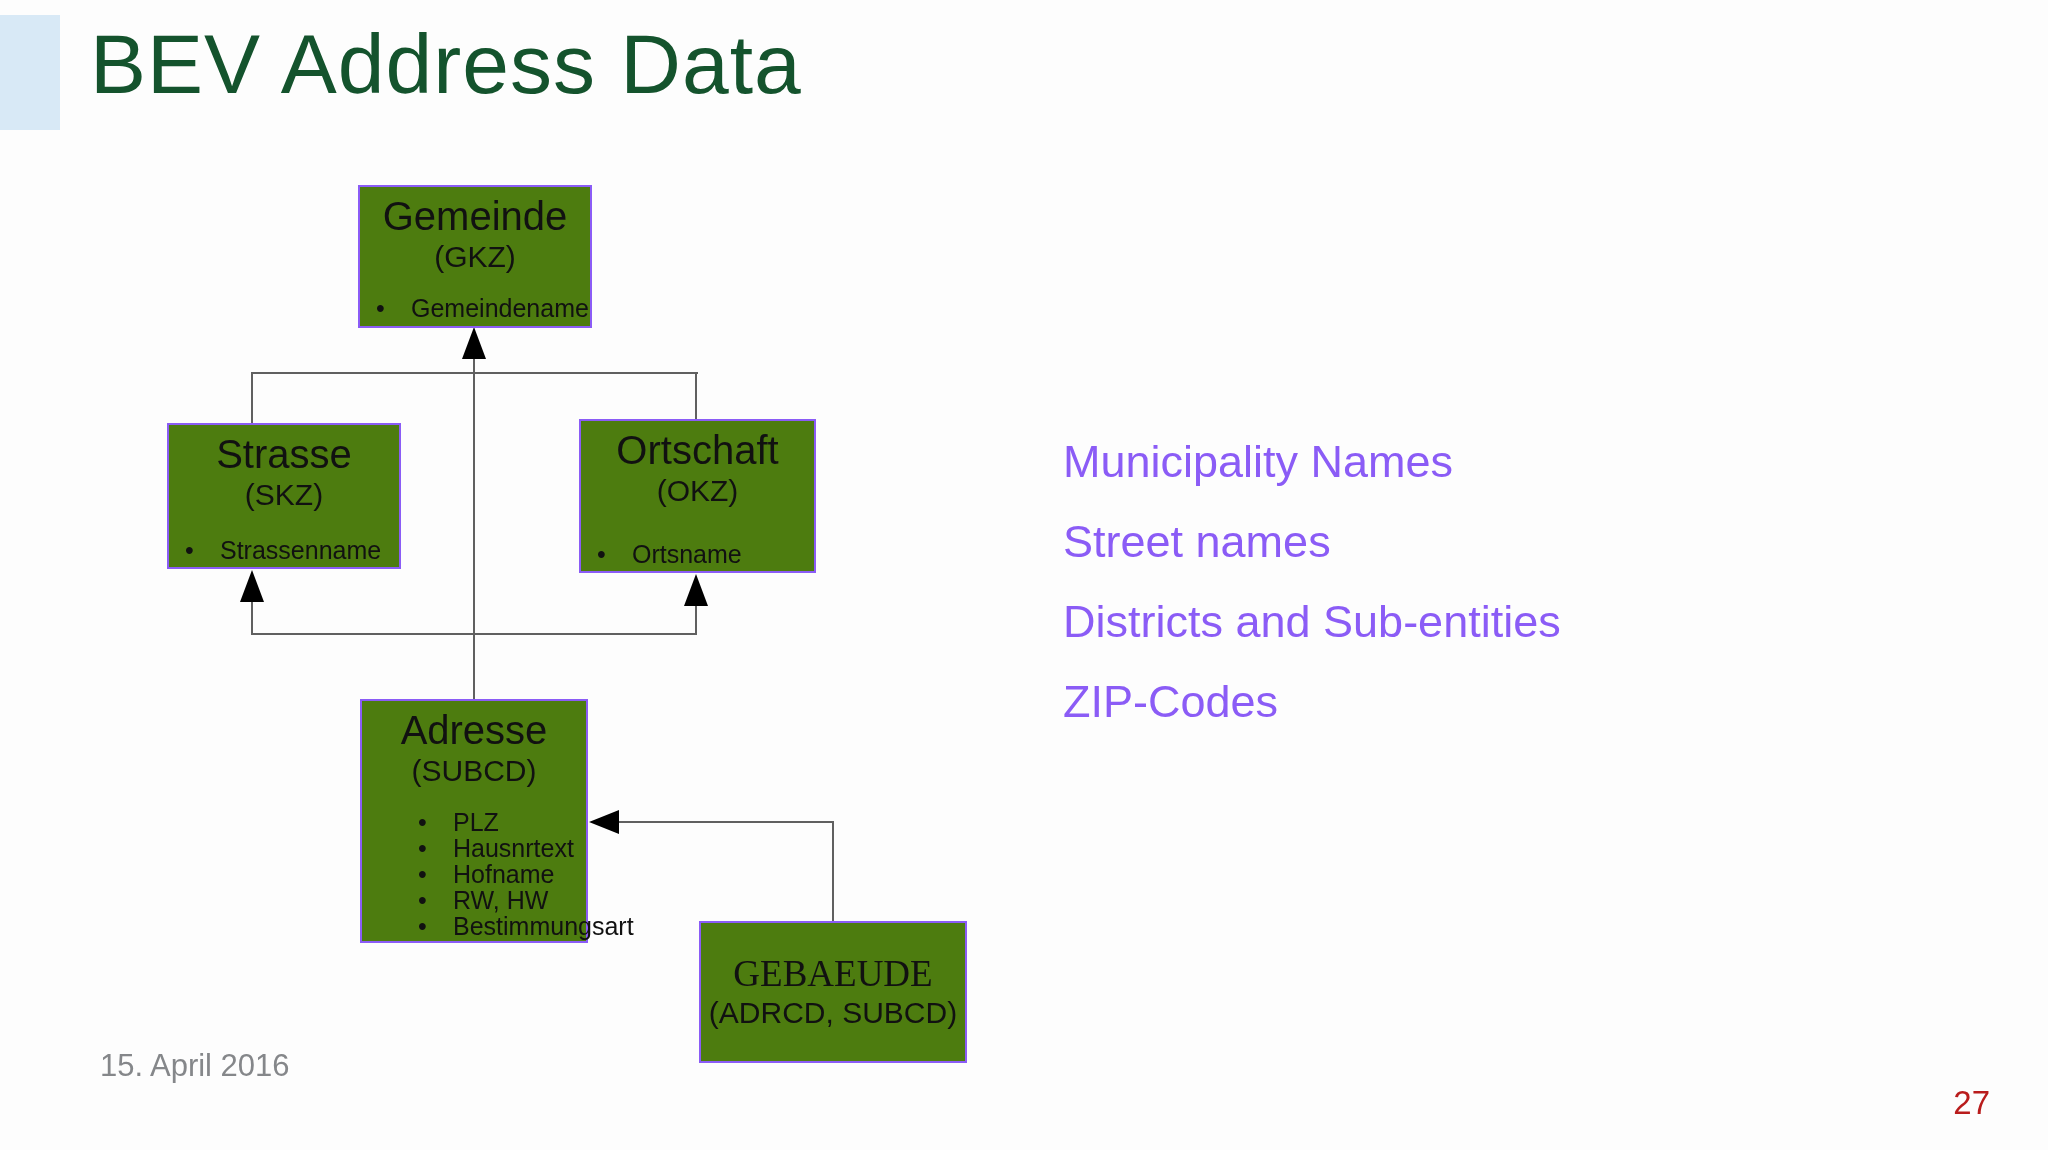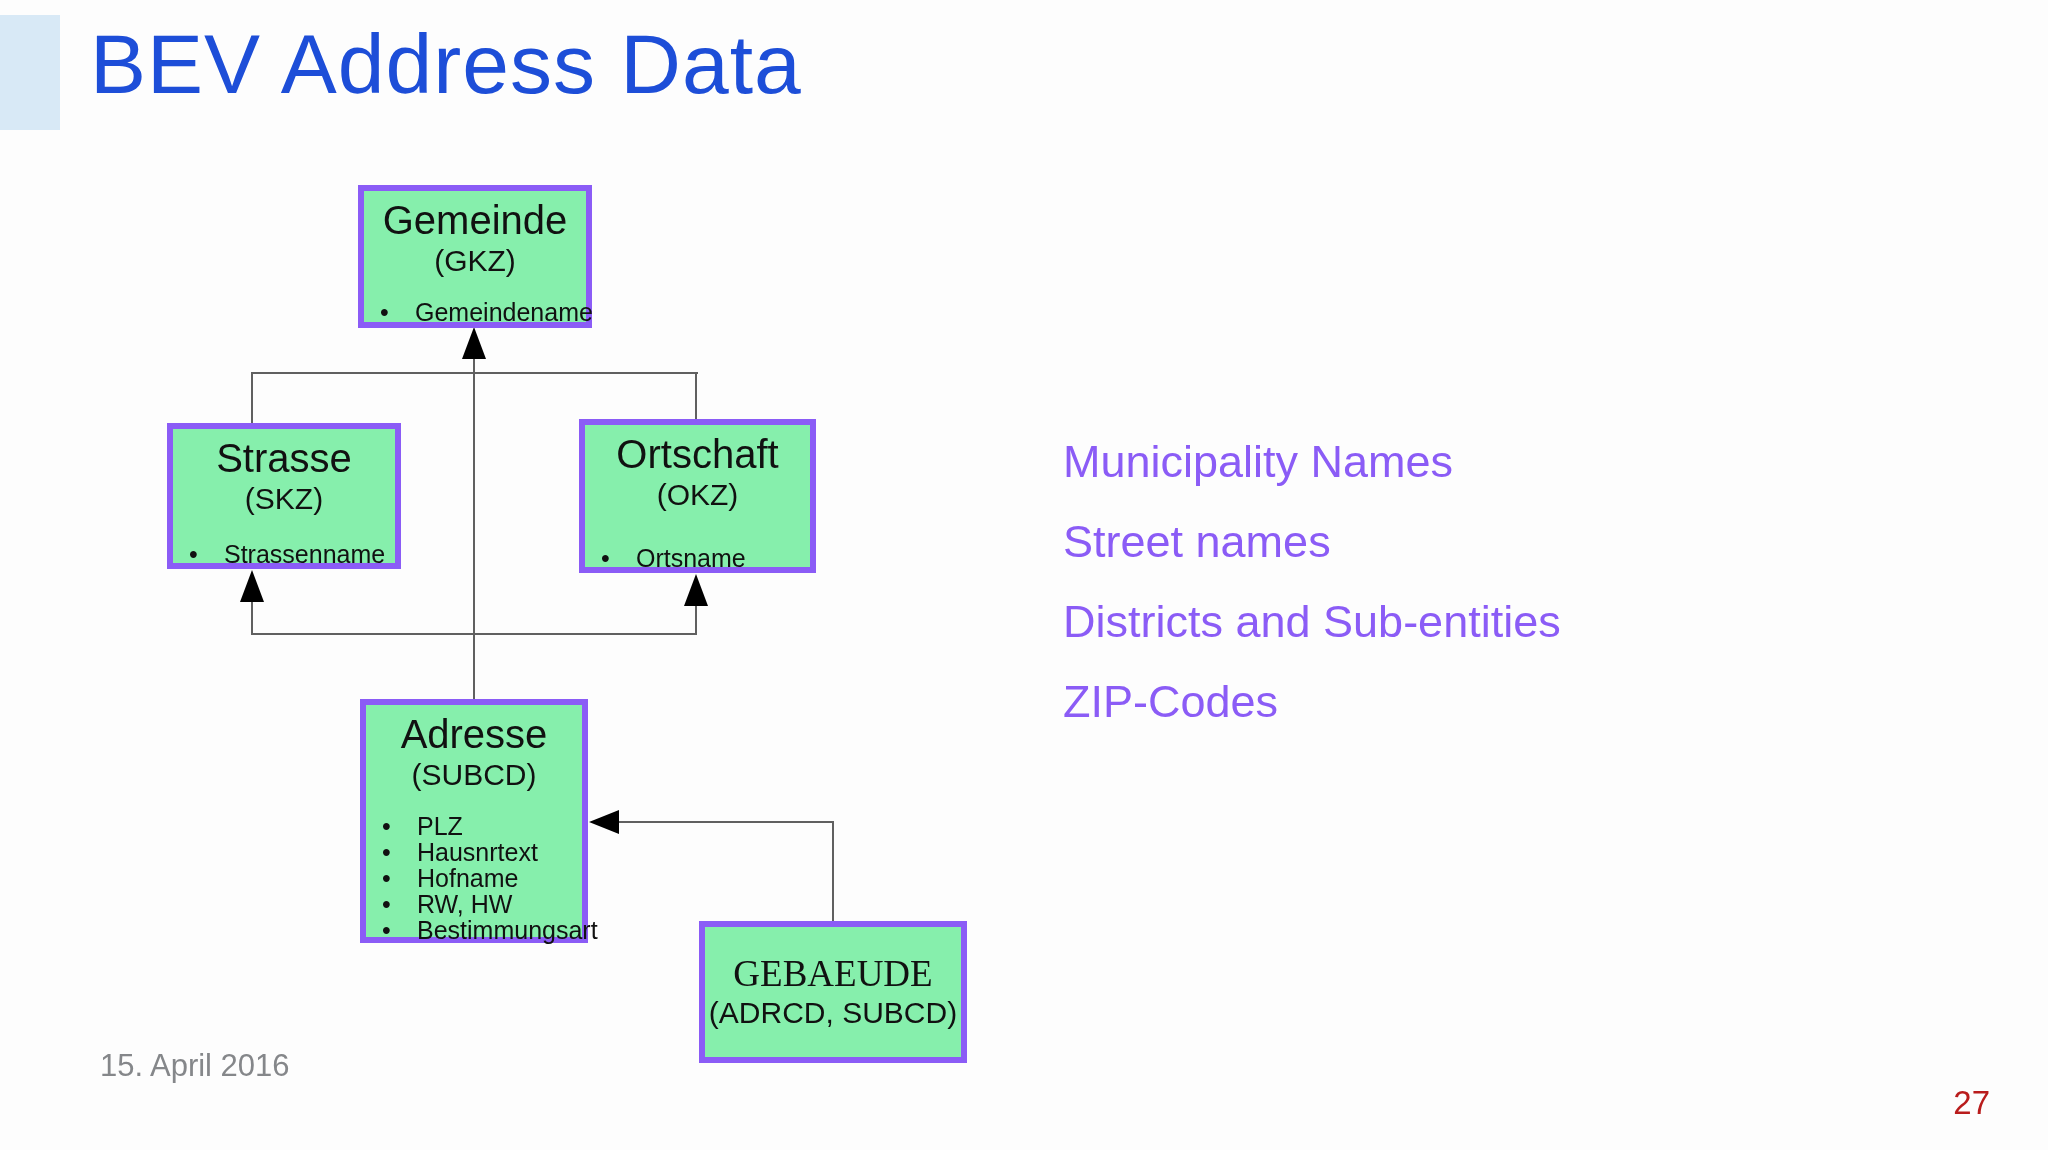--- a/index.html
+++ b/index.html
@@ -21,21 +21,21 @@
     left: 0; top: 15px;
     width: 60px; height: 115px;
     background: #d8e9f6;
   }
   .slide-title {
     position: absolute;
     left: 90px; top: 16px;
     margin: 0;
     font-size: 84px;
     font-weight: 400;
-    color: #1d4ed8;
+    color: #14532d;
     letter-spacing: 1px;
     white-space: nowrap;
   }
 
   
   .diagram { position: absolute; left: 0; top: 0; width: 2048px; height: 1150px; }
 
   
   .cline { position: absolute; background: #606060; }
   .l-center   { left: 473px; top: 356px; width: 2px;  height: 344px; }
@@ -62,22 +62,22 @@
     border-top: 12px solid transparent;
     border-bottom: 12px solid transparent;
     border-right: 30px solid #000000;
     left: 589px; top: 810px;
   }
 
   
   .entity {
     position: absolute;
     box-sizing: border-box;
-    background: #86efac;
-    border: 6px solid #8b5cf6;
+    background: #4d7c0f;
+    border: 2px solid #8b5cf6;
     color: #111111;
   }
   .e-gemeinde  { left: 358px; top: 185px; width: 234px; height: 143px; }
   .e-strasse   { left: 135px; top: 423px; width: 234px; height: 146px; margin-left: 32px; }
   .e-ortschaft { left: 579px; top: 419px; width: 237px; height: 154px; }
   .e-adresse   { left: 360px; top: 699px; width: 228px; height: 244px; }
   .e-gebaeude  { left: 699px; top: 921px; width: 268px; height: 142px;
                  display: flex; flex-direction: column; justify-content: center; }
 
   .e-title { font-size: 40px; line-height: 1.15; text-align: center; margin-top: 6px; }
@@ -87,21 +87,21 @@
     list-style: none;
     margin: 0; padding: 0;
     font-size: 25px;
   }
   .e-bullets li { position: relative; padding-left: 51px; line-height: 27px; }
   .e-bullets li::before { content: "\2022"; position: absolute; left: 16px; }
   .e-gemeinde  .e-bullets { margin-top: 20px; }
   .e-strasse   .e-bullets { margin-top: 24px; }
   .e-ortschaft .e-bullets { margin-top: 32px; }
   .e-adresse   .e-bullets { margin-top: 20px; }
-  .e-adresse   .e-bullets li { line-height: 26px; }
+  .e-adresse   .e-bullets li { line-height: 26px; margin-left: 40px; }
 
   
   .summary-list {
     position: absolute;
     left: 1063px; top: 438px;
     margin: 0; padding: 0;
     list-style: none;
     color: #8b5cf6;
   }
   .summary-list li {

